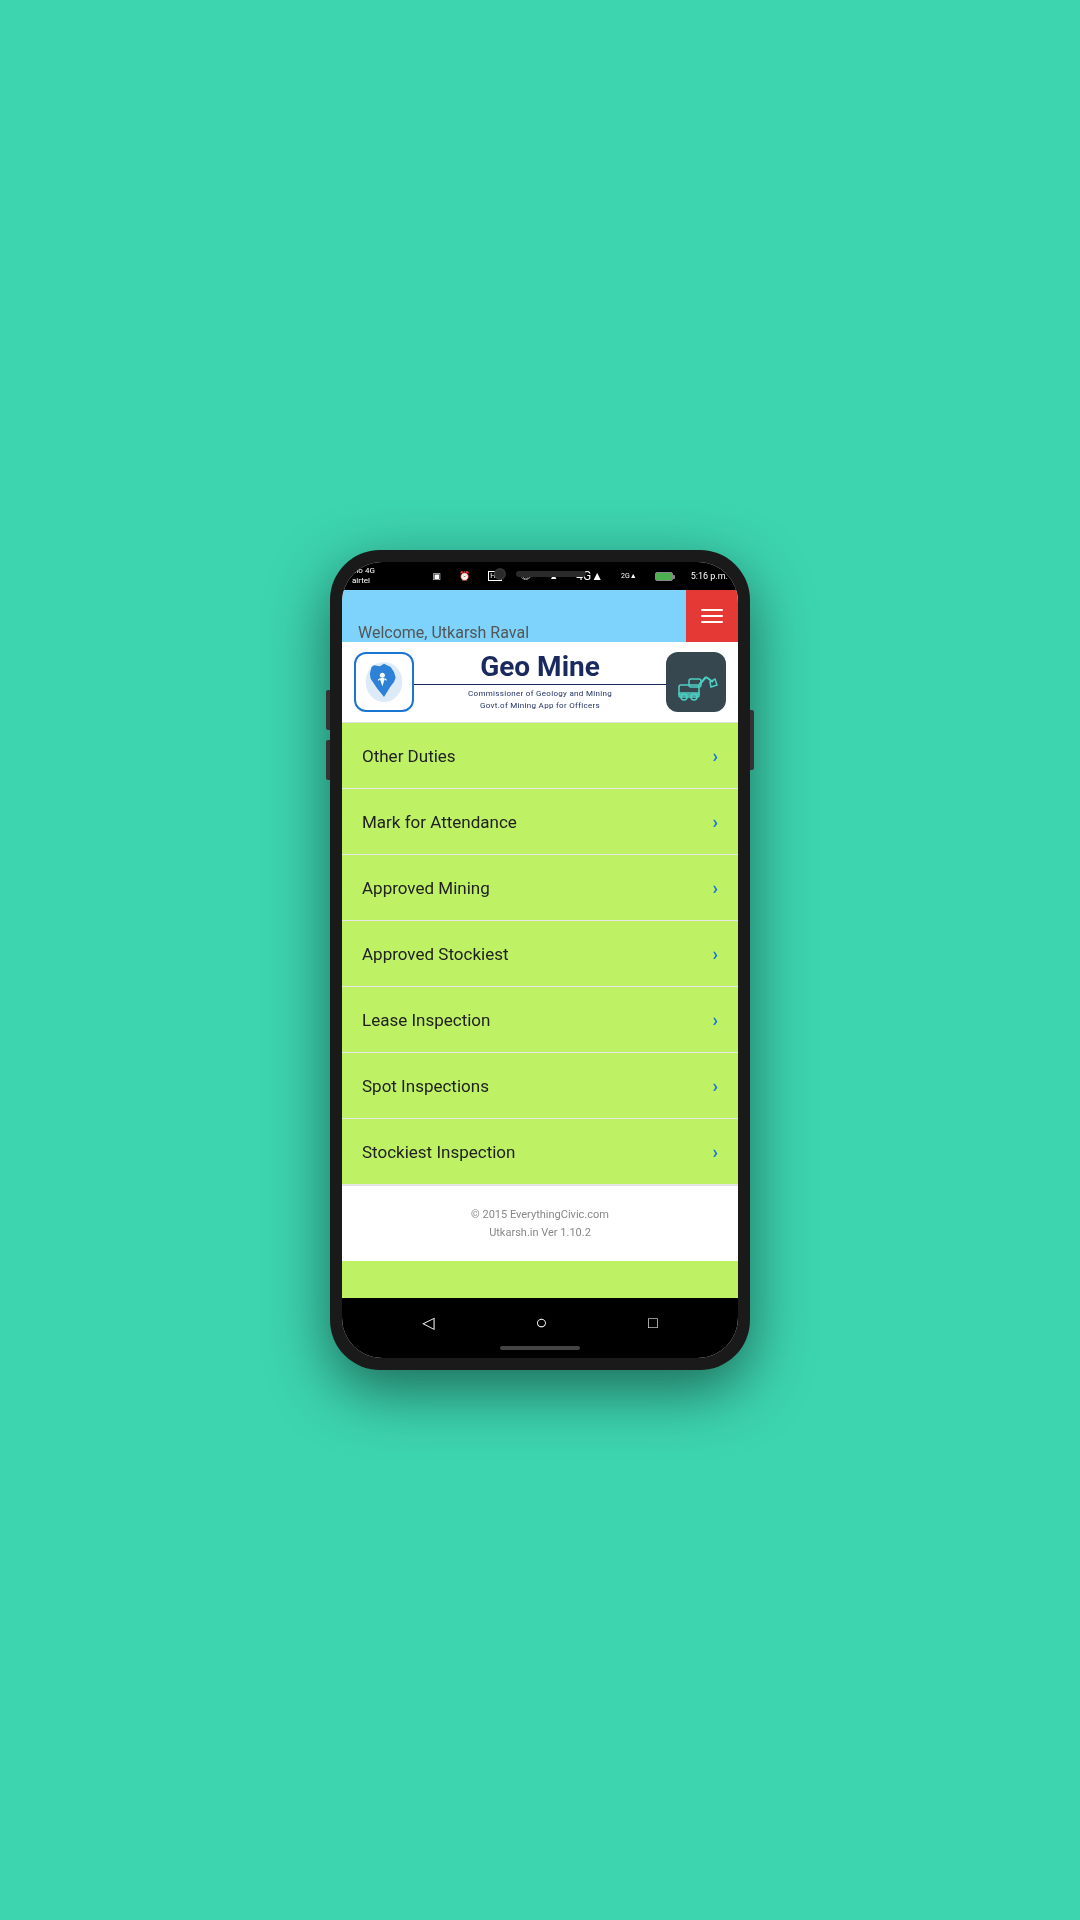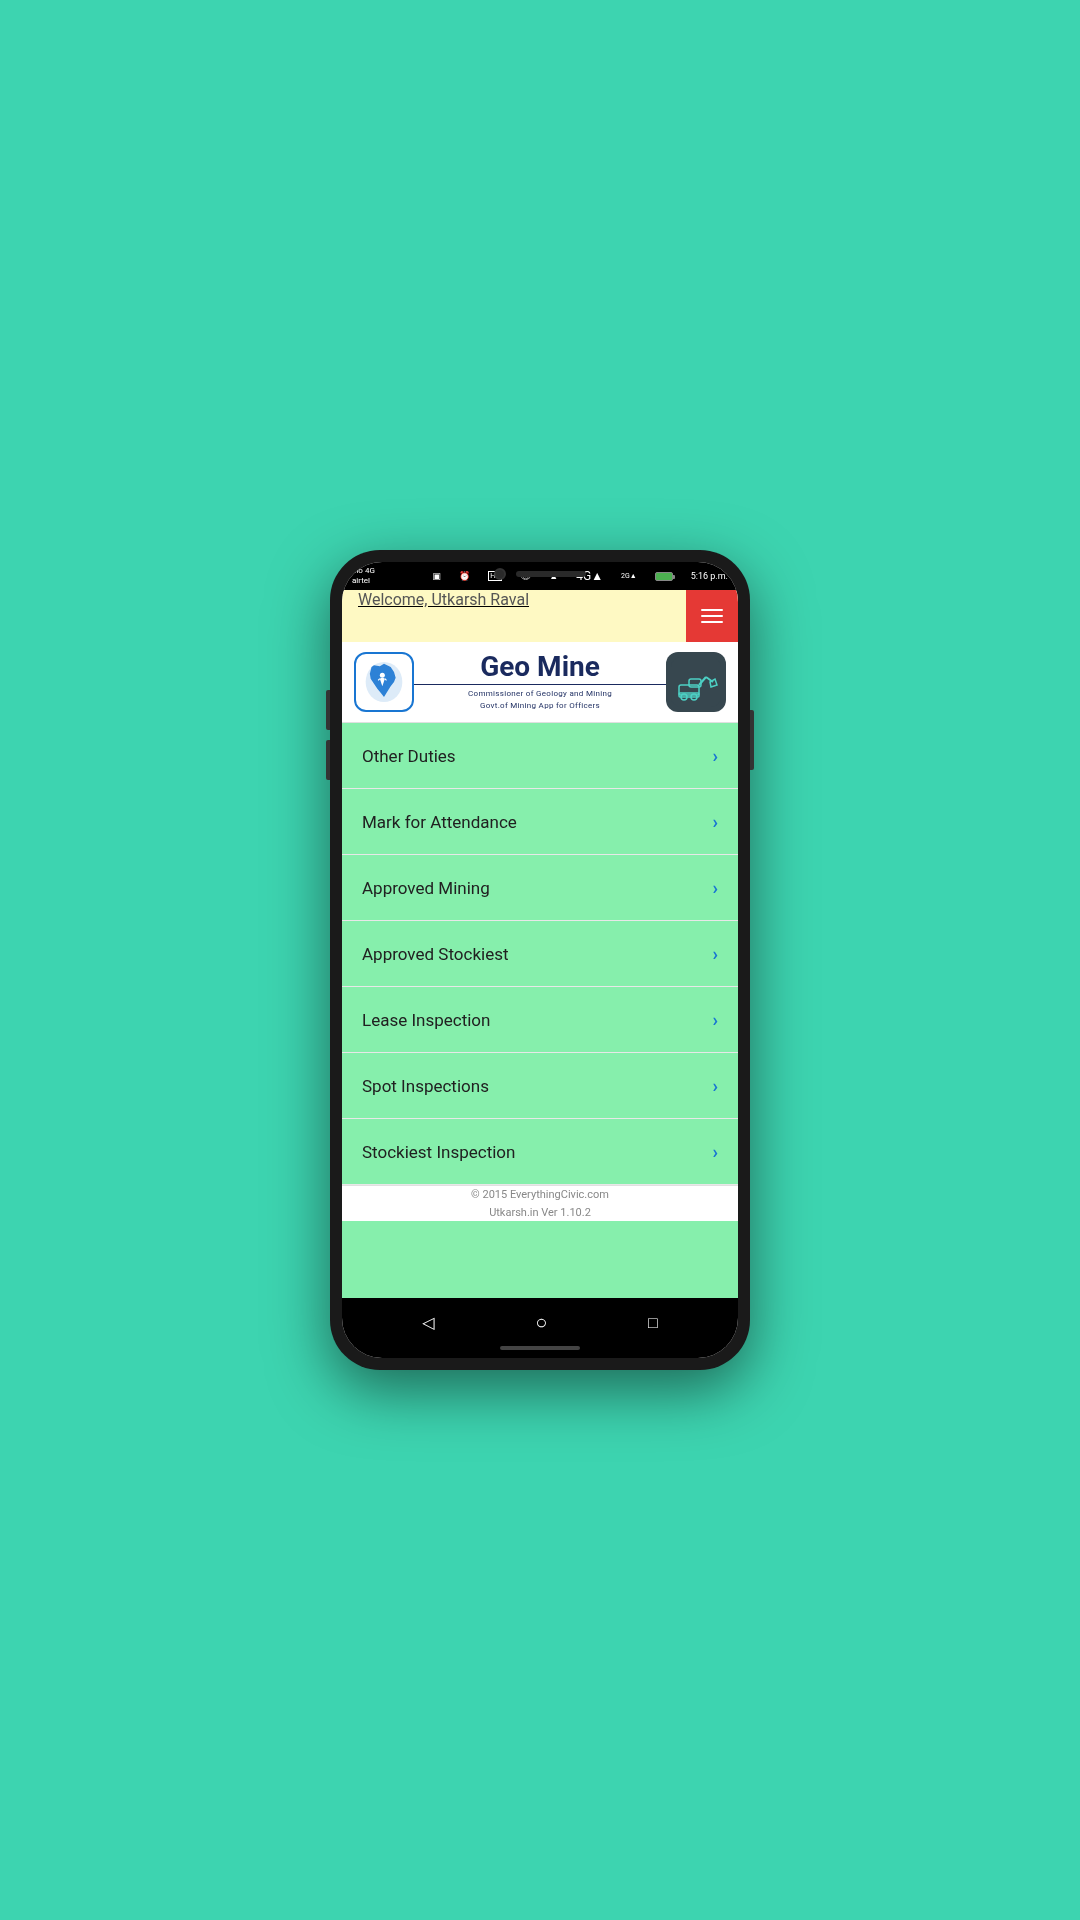--- a/index.html
+++ b/index.html
@@ -121,24 +121,23 @@
       top: 2px;
       width: 2px;
       height: 4px;
       background: #888;
       border-radius: 0 1px 1px 0;
     }
 
     
     .app-toolbar {
       display: flex;
-      align-items: flex-start;
-      background: #fef9c3;
+      align-items: flex-end;
+      background: #7dd3fc;
       min-height: 52px;
-      text-decoration: underline;
     }
 
     .toolbar-title {
       flex: 1;
       padding: 0 16px;
       font-size: 16px;
       color: #555;
       font-weight: 400;
     }
 
@@ -218,21 +217,21 @@
       align-items: center;
       justify-content: center;
       flex-shrink: 0;
       overflow: hidden;
     }
 
     
     .menu-list {
       flex: 1;
       overflow-y: auto;
-      background: #86efac;
+      background: #bef264;
     }
 
     .menu-item {
       display: flex;
       align-items: center;
       justify-content: space-between;
       padding: 22px 20px;
       border-bottom: 1px solid #e8e8e8;
       cursor: pointer;
     }
@@ -246,21 +245,21 @@
     .menu-chevron {
       color: #1976d2;
       font-size: 18px;
       font-weight: 700;
     }
 
     
     .app-footer {
       background: #fff;
       text-align: center;
-      padding: 0 10px;
+      padding: 20px 10px;
       border-top: 1px solid #e0e0e0;
     }
 
     .footer-text {
       font-size: 11px;
       color: #888;
       line-height: 1.6;
     }
 
     

